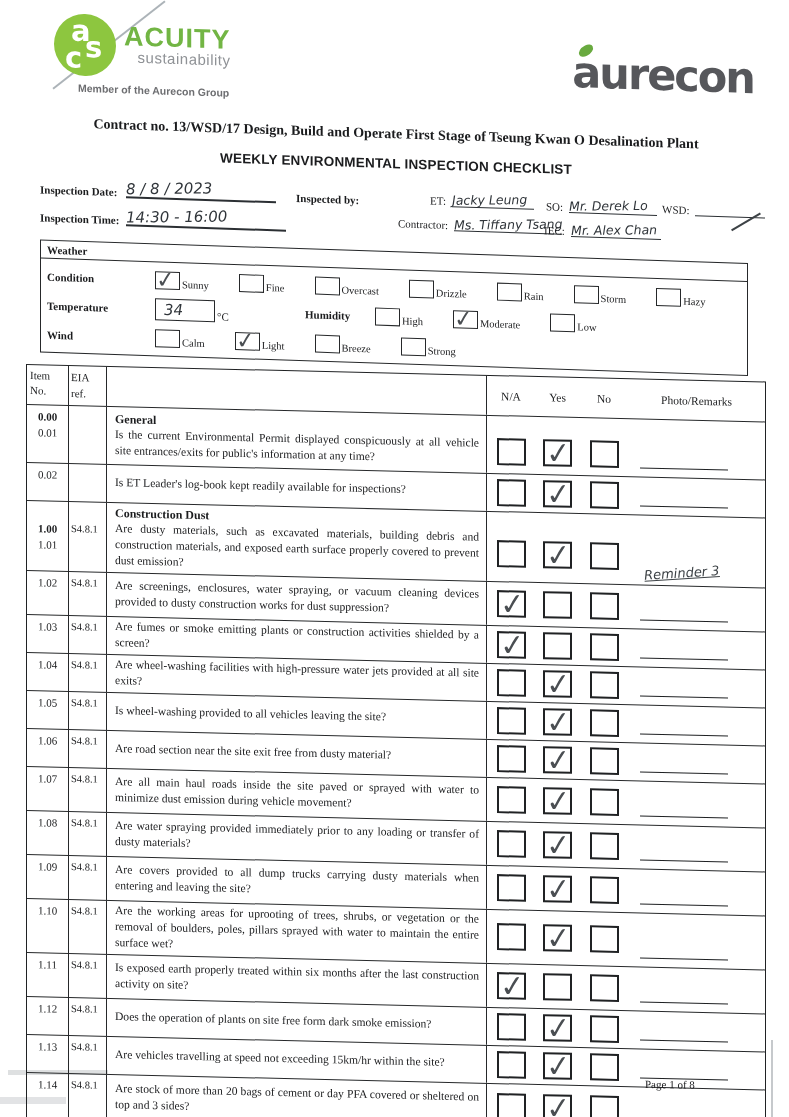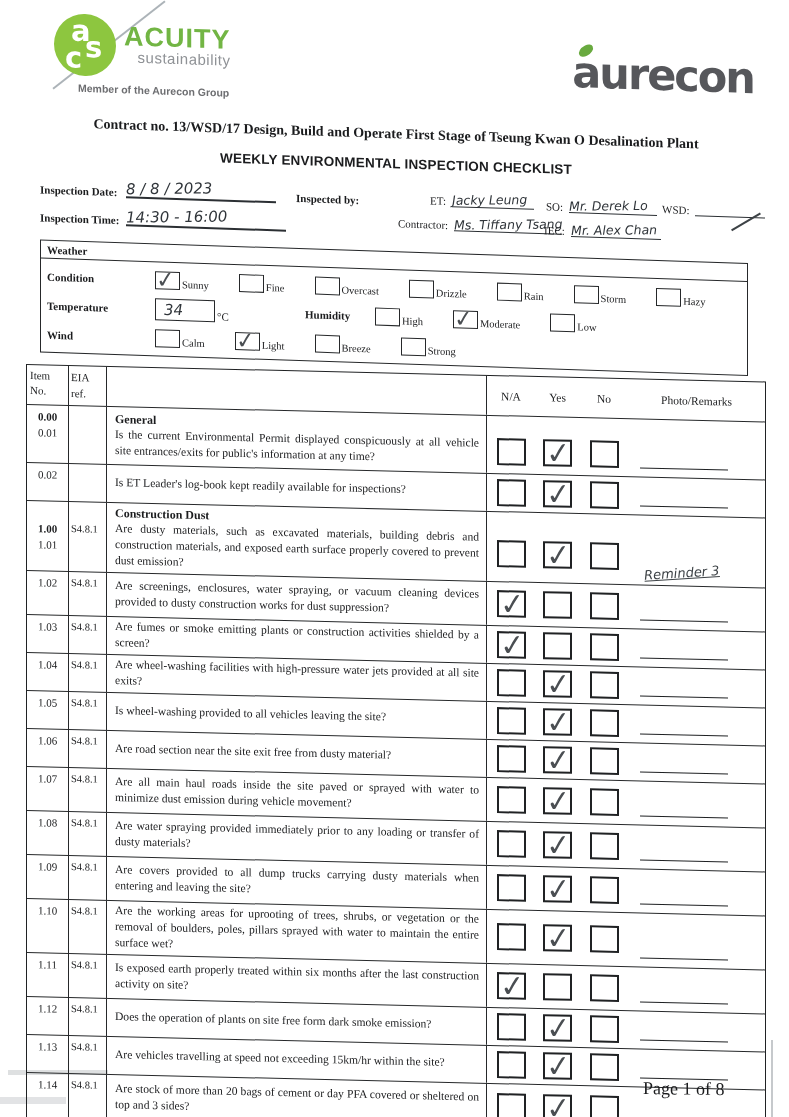--- a/index.html
+++ b/index.html
@@ -98,21 +98,21 @@
          align-items:flex-start;padding:0 0 8px 12px;box-sizing:border-box;}
   .rem-line{width:88px;border-bottom:1.7px solid #202224;}
   .rem-hand{font-family:"DejaVu Sans",sans-serif;font-style:italic;font-size:13px;color:#3d4246;
             transform:rotate(-5deg);margin-bottom:-3px;margin-left:4px;text-decoration:underline;}
   .thead{min-height:40px;}
   .thead .c-item,.thead .c-eia{font-size:11px;}
   .thead .c-item span{display:block;line-height:15px;text-align:left;padding-left:3px;font-weight:normal;}
   .thead .hd-slot{display:flex;align-items:center;justify-content:center;font-size:11.5px;}
   .hd-rem{width:137px;display:flex;align-items:center;justify-content:center;font-size:11.5px;}
 
-  .footer{position:absolute;right:42px;top:1072px;font-size:18px;text-align:center;}
+  .footer{position:absolute;right:71px;top:1072px;font-size:11px;text-align:center;}
 </style>
 </head>
 <body>
 
 <div class="crease"></div>
 <div class="smudge1"></div>
 <div class="smudge2"></div>
 <div class="edge-line"></div>
 
 <div class="sheet">

